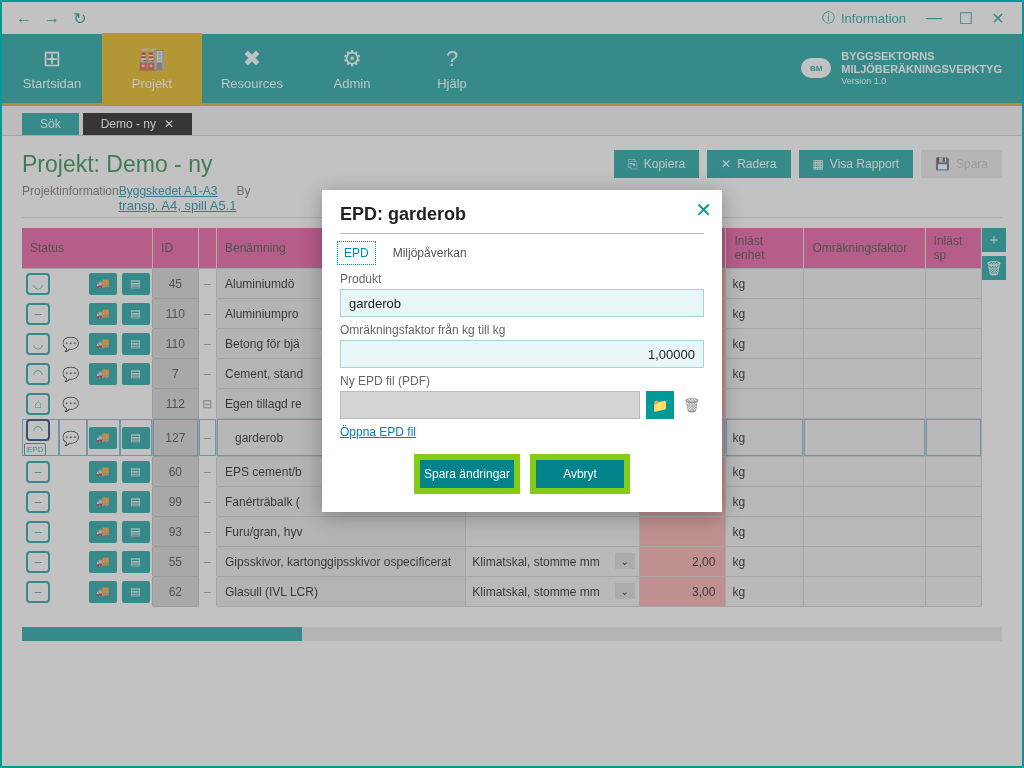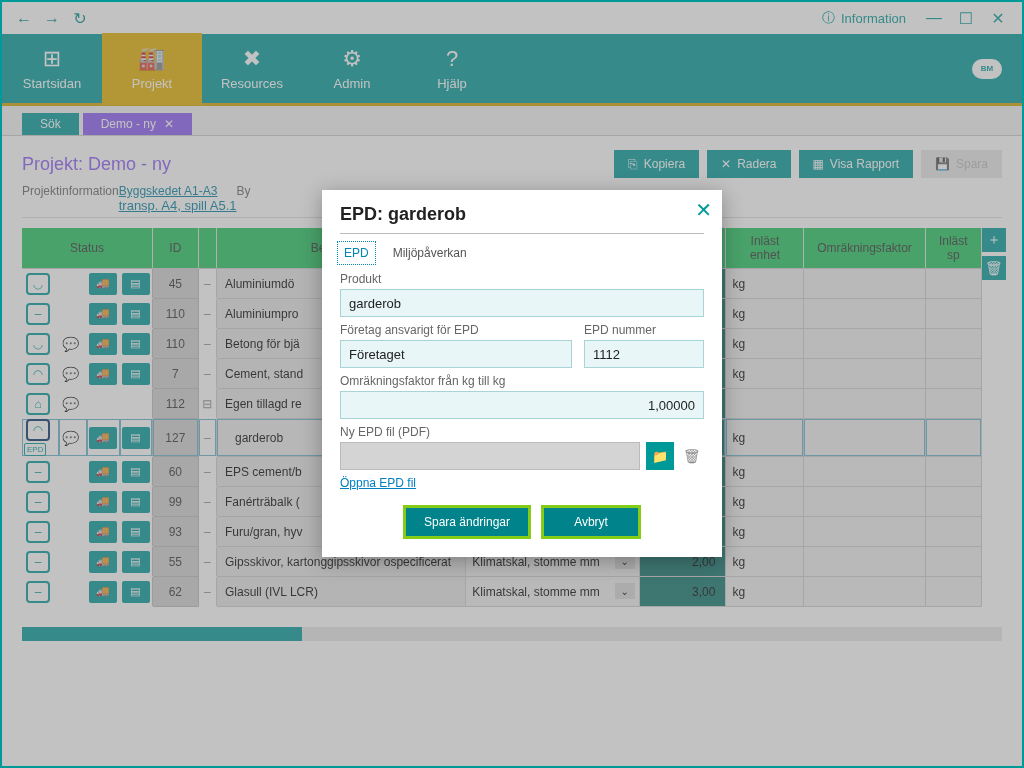--- a/index.html
+++ b/index.html
@@ -12,48 +12,48 @@
 .ribbon { height: 72px; background: #00999a; display: flex; align-items: center; padding: 0 0 0 0; color: #fff; border-bottom: 3px solid #d6a400; }
 .ribbon .rbtn { width: 100px; height: 72px; display: flex; flex-direction: column; align-items: center; justify-content: center; font-size: 13px; gap: 4px; }
 .ribbon .rbtn.active { background: #e3b100; color: #fff; }
 .ribbon .ricon { font-size: 22px; }
 .ribbon .brand { margin-left: auto; display: flex; align-items: center; gap: 10px; padding-right: 20px; }
 .ribbon .brand-circle { width: 30px; height: 20px; border-radius: 10px; background: #fff; color: #009999; font-size: 8px; display: flex; align-items: center; justify-content: center; font-weight: bold; }
 .ribbon .brand-text { font-size: 11px; line-height: 1.2; }
 .tabs { height: 30px; background: #f5f5f5; display: flex; align-items: flex-end; padding-left: 20px; gap: 4px; border-bottom: 1px solid #ccc; }
 .tabs .tab { padding: 4px 18px; font-size: 12px; display: flex; align-items: center; gap: 8px; }
 .tabs .tab.blue { background: #00999a; color: #fff; }
-.tabs .tab.grey { background: #8b5cf6; color: #fff; }
+.tabs .tab.grey { background: #000000; color: #fff; }
 .content { padding: 14px 20px; position: relative; height: calc(768px - 32px - 72px - 30px - 4px); }
 .page-head { display: flex; align-items: center; margin-bottom: 6px; }
-.page-head h1 { font-size: 18px; font-weight: 400; color: #8b5cf6; flex: 1; }
+.page-head h1 { font-size: 23px; font-weight: 400; color: #15803d; flex: 1; }
 .act-btn { background: #00999a; color: #fff; border: none; padding: 6px 14px; font-size: 12px; margin-left: 8px; display: flex; align-items: center; gap: 6px; height: 28px; }
 .act-btn.disabled { background: #e8e8e8; color: #bbb; }
 .subtabs { display: flex; font-size: 12px; color: #666; border-bottom: 1px solid #ddd; padding-bottom: 4px; margin-bottom: 10px; }
 .subtabs .st { cursor: pointer; }
 .subtabs .st.active { color: #0080a0; text-decoration: underline; }
 .subtabs .st .sub { display: block; font-size: 13px; }
 .table-wrap { position: relative; }
 .right-icons { position: absolute; right: -4px; top: 0; display: flex; flex-direction: column; gap: 4px; }
 .right-icons .sq { width: 24px; height: 24px; background: #00999a; color: #fff; display: flex; align-items: center; justify-content: center; font-size: 14px; }
 table { border-collapse: collapse; width: 960px; font-size: 12px; }
-th { text-align: center; padding: 6px 8px; font-weight: 400; color: #333; background: #22c55e; border-bottom: 1px solid #ccc; border-right: 1px solid #e0e0e0; }
+th { text-align: left; padding: 6px 8px; font-weight: 400; color: #333; background: #ec4899; border-bottom: 1px solid #ccc; border-right: 1px solid #e0e0e0; }
 td { padding: 0; height: 30px; border-bottom: 1px solid #fff; }
 .status-cell { width: 34px; }
 .face { width: 24px; height: 22px; border: 2px solid #00999a; border-radius: 4px; display: inline-flex; align-items: center; justify-content: center; color: #00999a; font-size: 12px; margin-left: 4px;}
 .badge-epd { display:inline-block; border:1px solid #00999a; color:#00999a; font-size:8px; padding:1px 2px; border-radius:2px; margin-left:2px;}
 .comment-ic { color:#333; font-size:14px; margin-left:4px;}
 .truck { width:28px; height:22px; background:#00999a; color:#fff; display:inline-flex; align-items:center; justify-content:center; font-size:11px; margin-left:2px; border-radius:2px;}
 .id-cell { background:#d0d0d0; width:40px; text-align:center; color:#333; border:1px solid #bbb;}
 .tree { width:16px; text-align:center; color:#888;}
 .name-cell { background:#e6e6e6; padding-left:8px; border:1px solid #ccc;}
 .name-cell.sub { padding-left:18px; background:#ececec;}
 .cat-cell { background:#eee; padding:0 6px; border:1px solid #ccc; position:relative;}
 .cat-cell .dd { position:absolute; right:4px; top:6px; width:20px; height:16px; background:#d8d8d8; display:flex;align-items:center;justify-content:center; font-size:10px;}
-.num-cell { background:#0f766e; text-align:right; padding-right:10px; border:1px solid #ccc;}
+.num-cell { background:#fca5a5; text-align:right; padding-right:10px; border:1px solid #ccc;}
 .cell { background:#eee; border:1px solid #ccc; padding-left:6px;}
 .selected-row td { box-shadow: inset 0 0 0 1px #66b2cc; }
 tr.selected-row .face { border-color:#036; }
 .scroll-bar { height:14px; background:#e8e8e8; margin-top:20px; position:relative;}
 .scroll-bar .thumb { position:absolute; left:0; width:280px; height:14px; background:#00999a;}
 .overlay { position:absolute; inset:0; background:rgba(120,120,120,0.45); }
 .modal { position:absolute; left:320px; top:188px; width:400px; background:#fff; box-shadow:0 4px 20px rgba(0,0,0,0.3); padding:14px 18px 18px;}
 .modal h2 { font-size:18px; font-weight:700; color:#222; margin-bottom:8px;}
 .modal .close { position:absolute; right:10px; top:8px; color:#00999a; font-size:20px; cursor:pointer; font-weight:300;}
 .modal hr { border:none; border-top:1px solid #bbb; margin-bottom:10px;}
@@ -65,21 +65,21 @@
 .minput.grey { background:#d4d4d4; border:1px solid #bbb;}
 .mrow { display:flex; gap:12px;}
 .mrow > div { flex:1;}
 .minput.right { text-align:right;}
 .file-row { display:flex; gap:6px; align-items:center;}
 .file-row .minput { flex:1;}
 .file-btn { width:28px; height:28px; background:#00999a; color:#fff; display:flex; align-items:center; justify-content:center; font-size:13px;}
 .trash-btn { width:24px; height:28px; color:#888; display:flex; align-items:center; justify-content:center; font-size:14px;}
 .link { color:#0080c0; font-size:12px; text-decoration:underline; margin-top:6px; display:inline-block;}
 .mactions { display:flex; gap:10px; justify-content:center; margin-top:14px;}
-.mbtn { background:#00838a; color:#fff; border:3px solid #84cc16; padding:7px 18px; font-size:12px; min-width:100px; text-align:center;}
+.mbtn { background:#00838a; color:#fff; border:6px solid #84cc16; padding:7px 4px; font-size:12px; min-width:100px; text-align:center;}
 </style>
 </head>
 <body>
 
 <div class="titlebar">
   <div class="nav-btn">←</div>
   <div class="nav-btn">→</div>
   <div class="nav-btn">↻</div>
   <div class="spacer"></div>
   <div class="info">
@@ -107,20 +107,25 @@
   <div class="rbtn">
       <span class="ricon">⚙</span>
       <span>Admin</span>
     </div>
   <div class="rbtn">
       <span class="ricon">?</span>
       <span>Hjälp</span>
     </div>
   <div class="brand">
     <div class="brand-circle">BM</div>
+    <div class="brand-text">
+      <div style="font-weight:bold">BYGGSEKTORNS</div>
+      <div style="font-weight:bold">MILJÖBERÄKNINGSVERKTYG</div>
+      <div style="font-size:9px">Version 1.0</div>
+    </div>
   </div>
 </div>
 
 <div class="tabs">
   <div class="tab blue">Sök</div>
   <div class="tab grey">
       <span>Demo - ny</span>
       <span>✕</span>
     </div>
 </div>
@@ -341,30 +346,20 @@
   <h2>EPD: garderob</h2>
   <hr>
   <div class="mtabs">
     <div class="mt active">EPD</div>
     <div class="mt">Miljöpåverkan</div>
   </div>
   <div class="mlabel">Produkt</div>
   <input class="minput" value="garderob" style="">
   <div class="mrow">
     <div>
-      <div class="mlabel">Företag ansvarigt för EPD</div>
-      <input class="minput" value="Företaget" style="">
-    </div>
-    <div style="flex:0 0 120px">
-      <div class="mlabel">EPD nummer</div>
-      <input class="minput" value="1112" style="">
-    </div>
-  </div>
-  <div class="mrow">
-    <div>
       <div class="mlabel">Omräkningsfaktor från kg till kg</div>
       <input class="minput right" value="1,00000" style="">
     </div>
   </div>
   <div class="mlabel">Ny EPD fil (PDF)</div>
   <div class="file-row">
     <input class="minput grey" style="">
     <div class="file-btn">
         <span>📁</span>
       </div>

